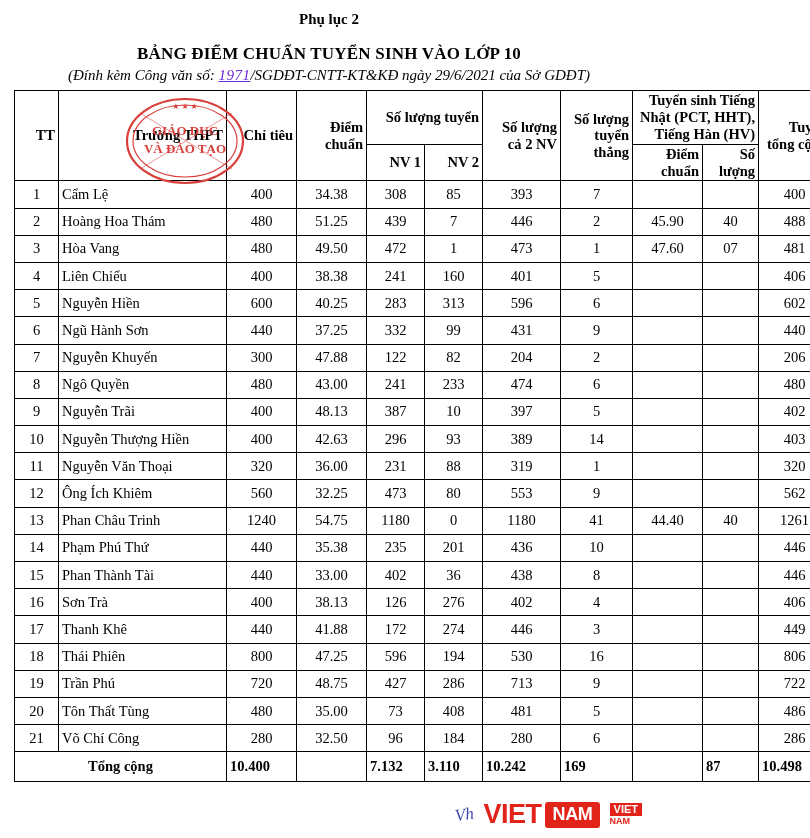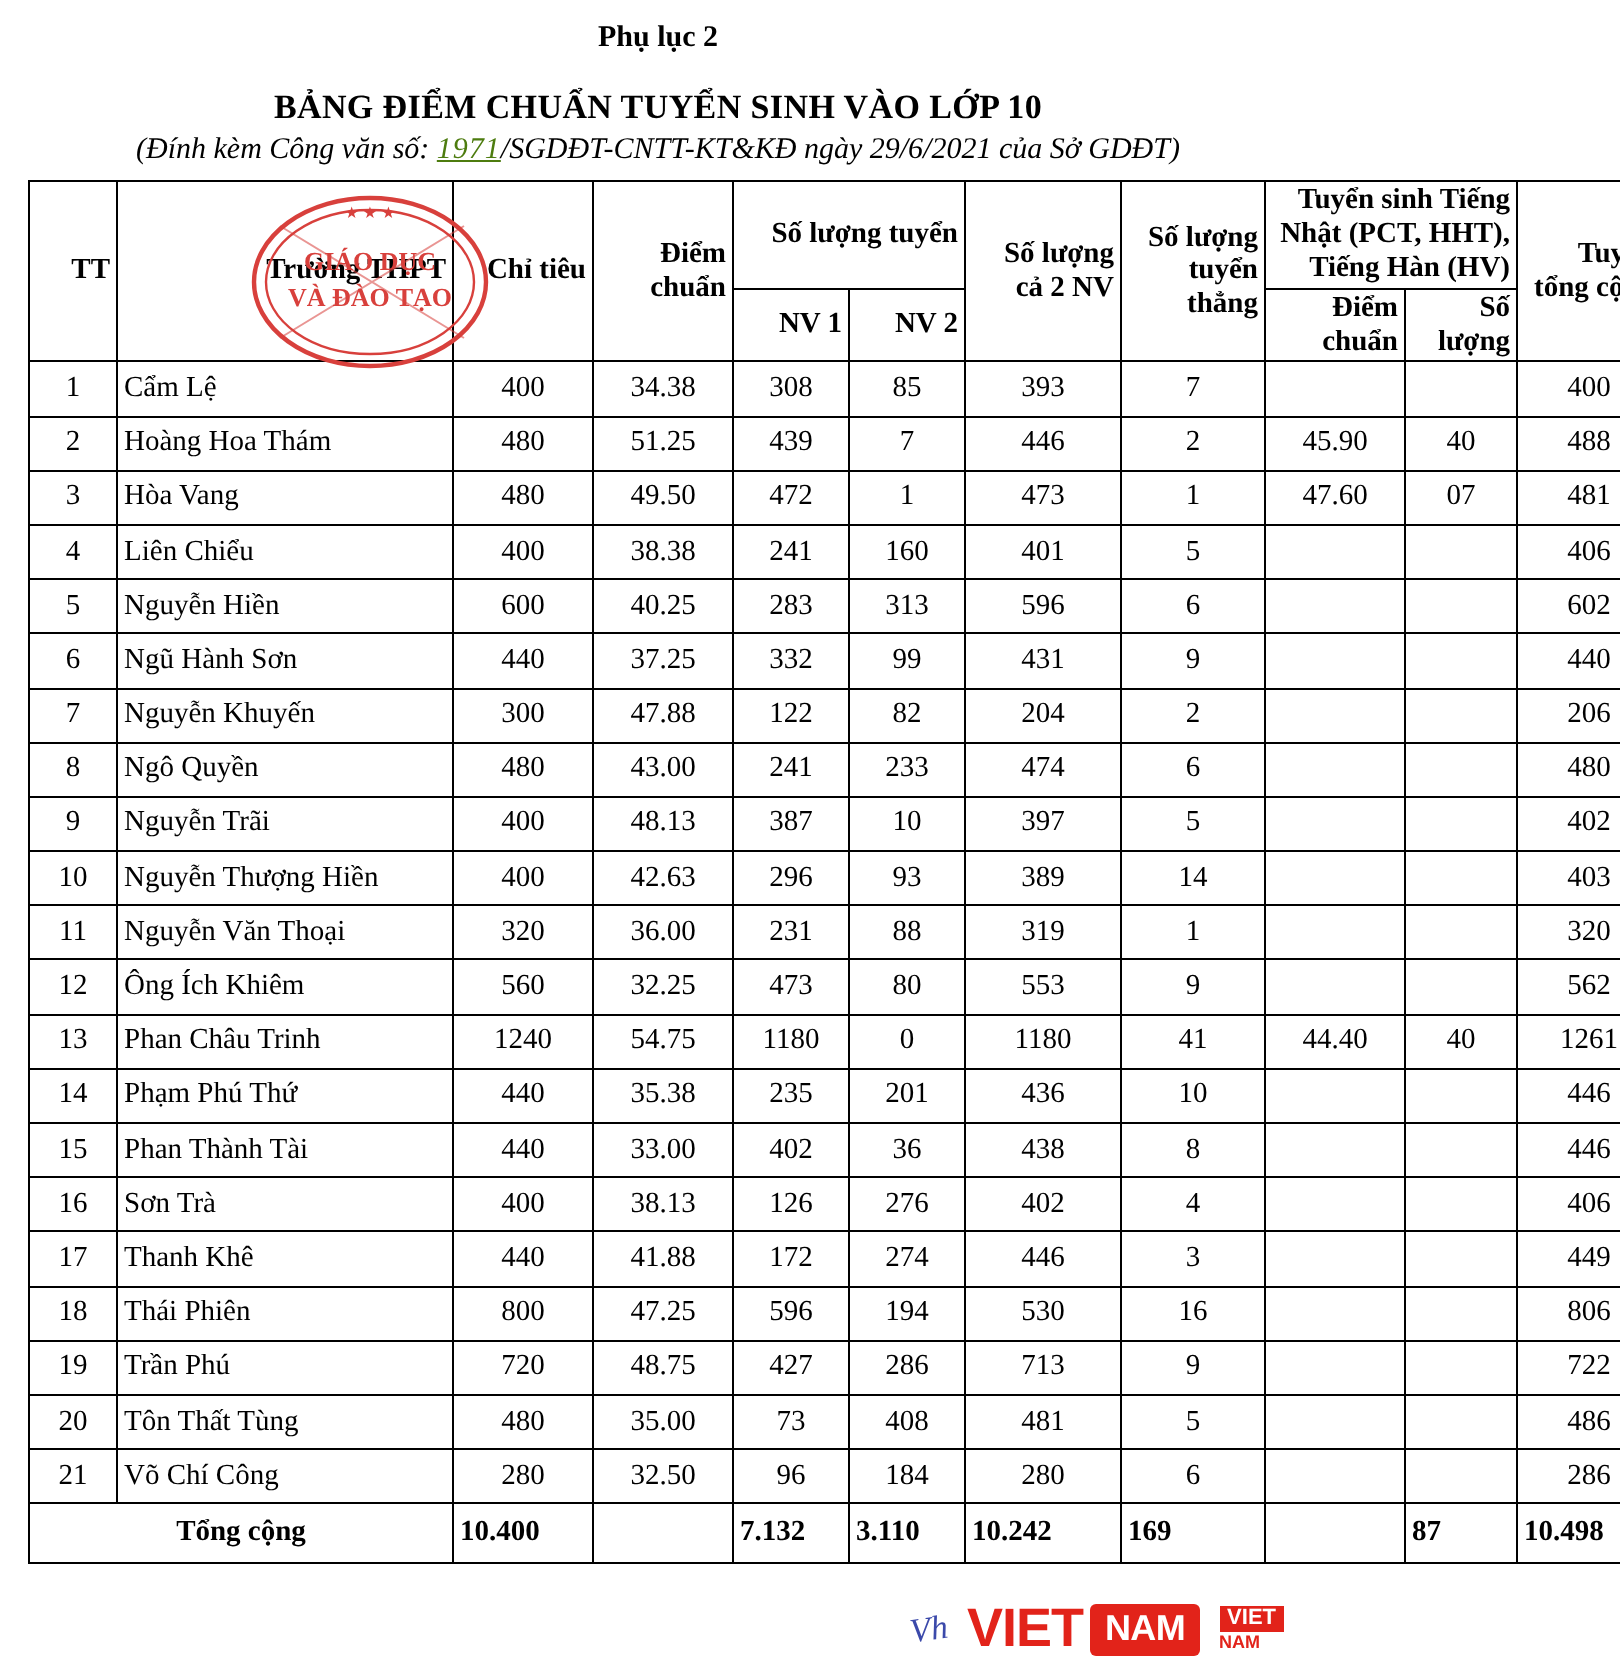--- a/index.html
+++ b/index.html
@@ -42,21 +42,21 @@
     letter-spacing: 0.2px;
   }
   .hdr .h4 {
     font-style: italic;
     font-size: 15px;
     margin-top: 1px;
   }
   .hdr .h4 .num {
     text-decoration: underline;
     font-family: "Liberation Serif", serif;
-    color: #4d7c0f;
+    color: #6d28d9;
     letter-spacing: 0.5px;
   }
 
   table.grid {
     border-collapse: collapse;
     width: 782px;
     margin-top: 6px;
     table-layout: fixed;
   }
   table.grid th, table.grid td {

